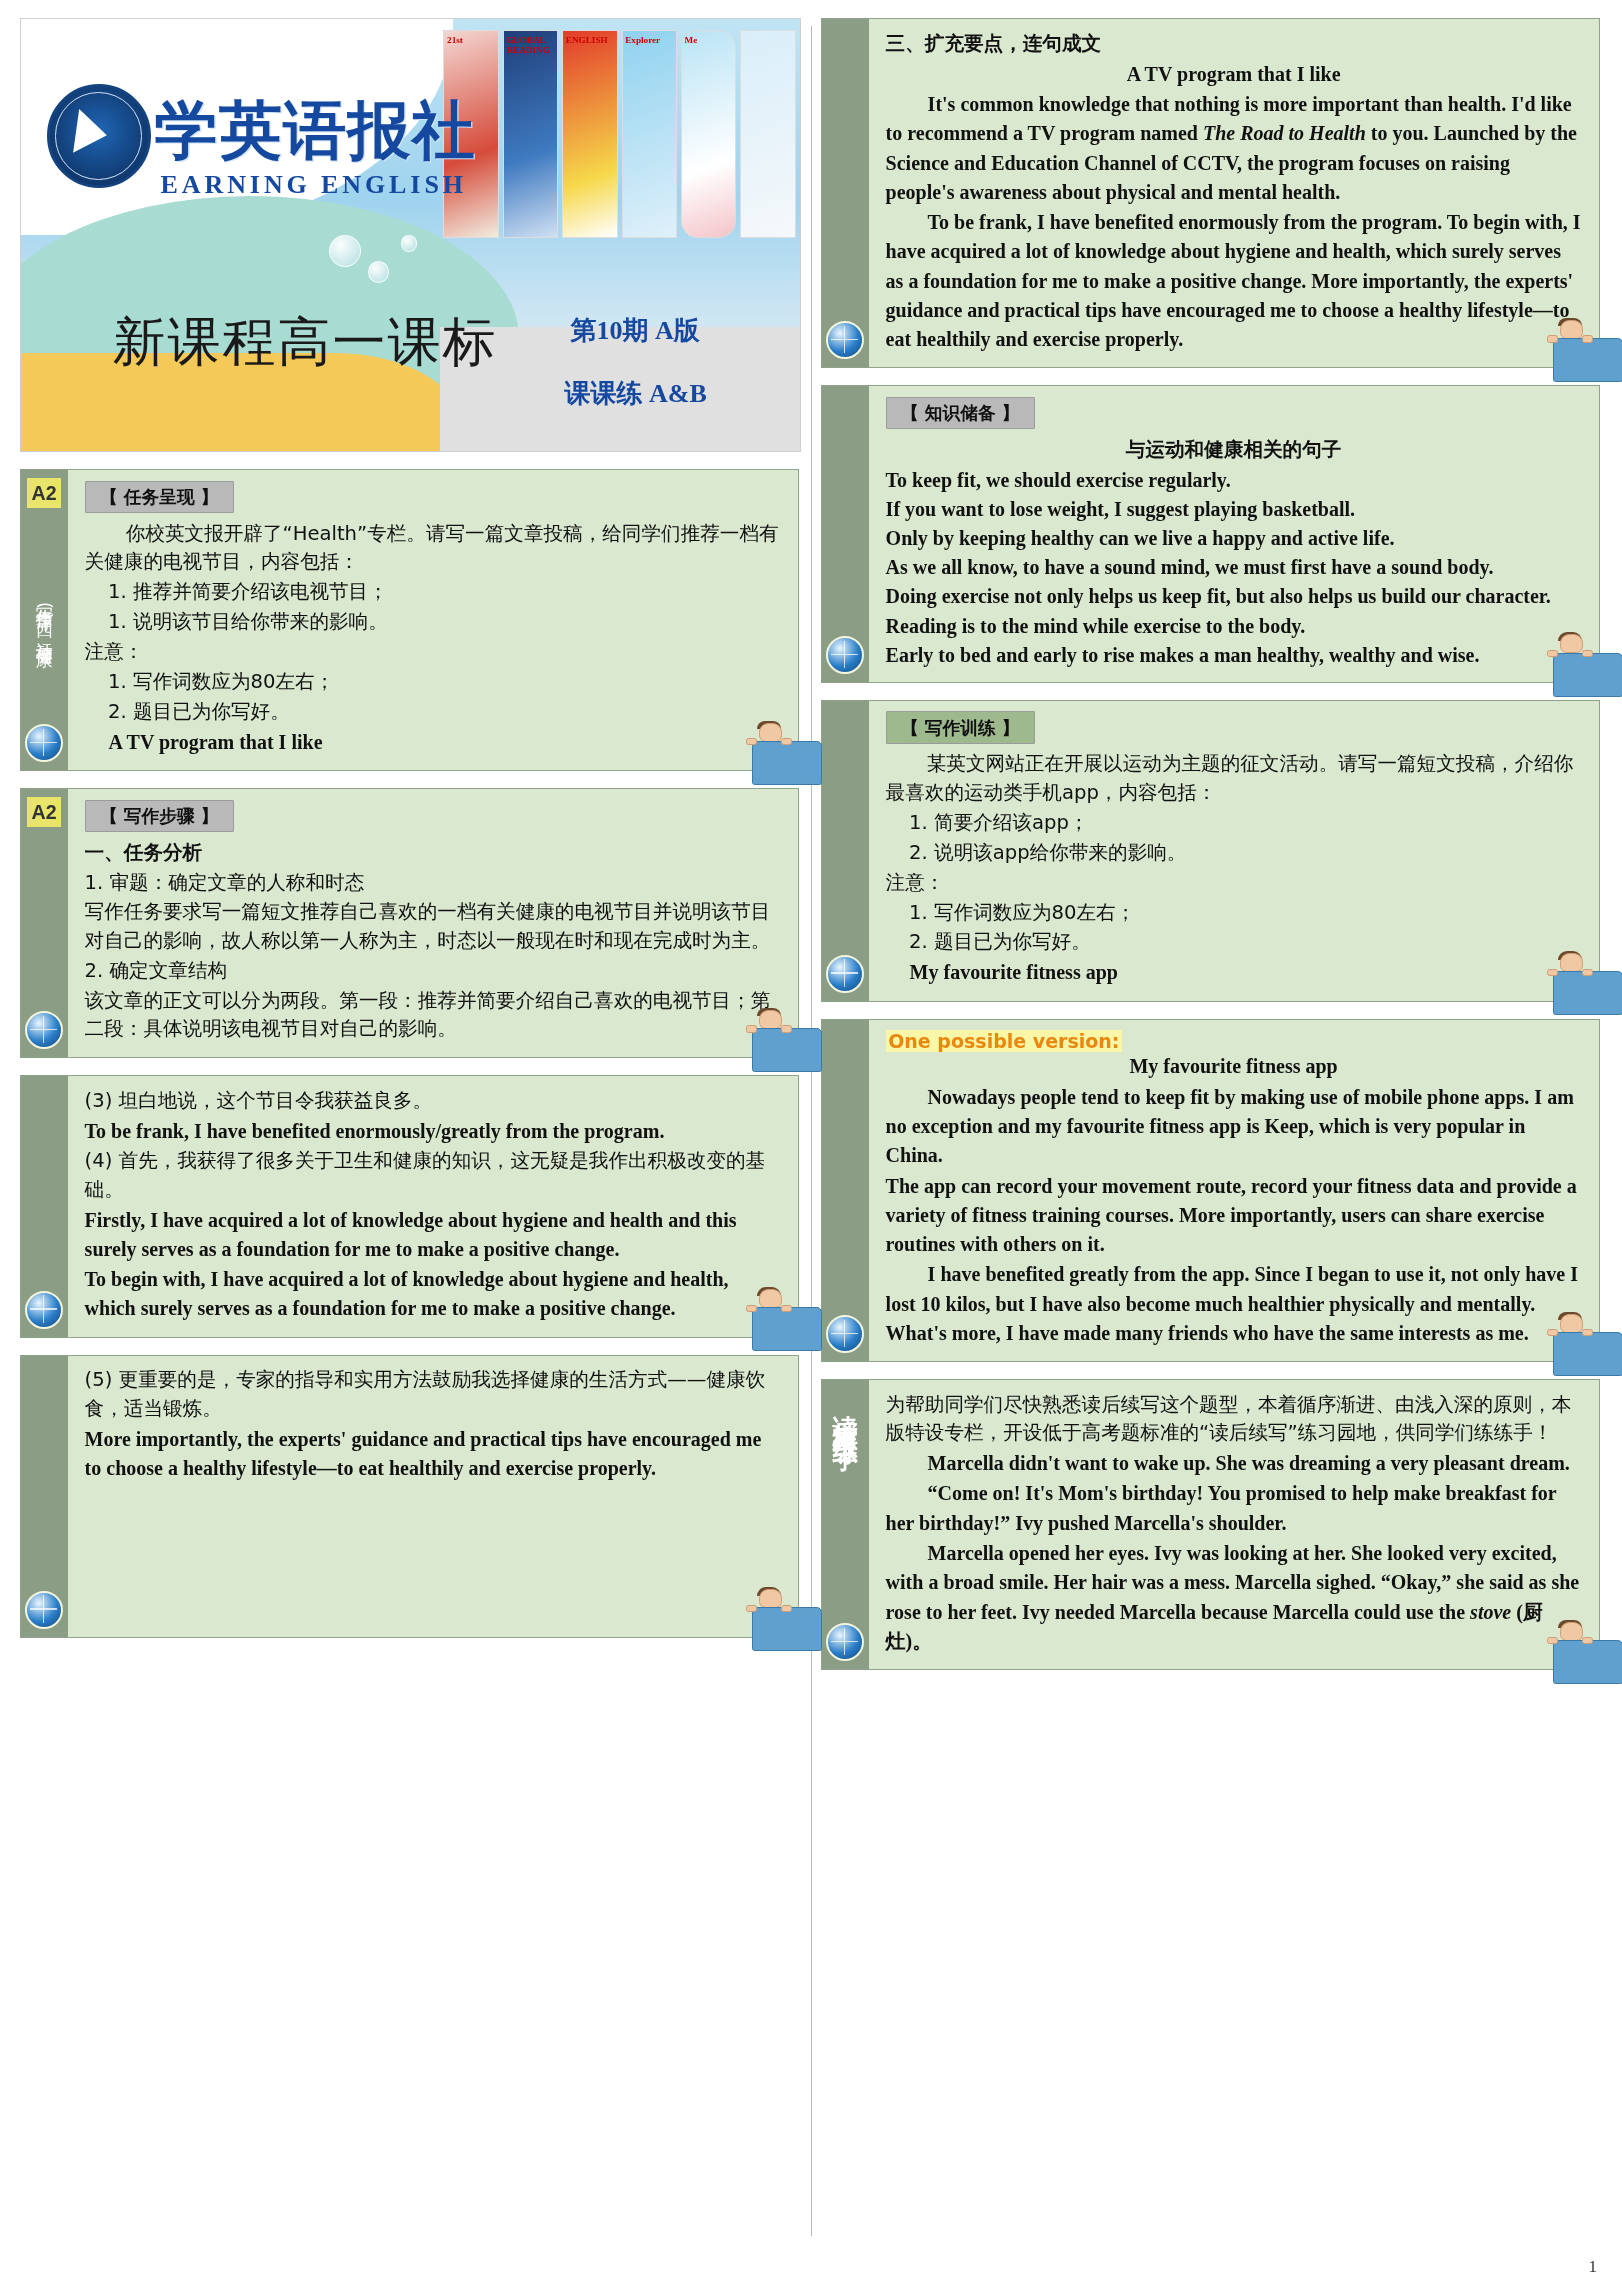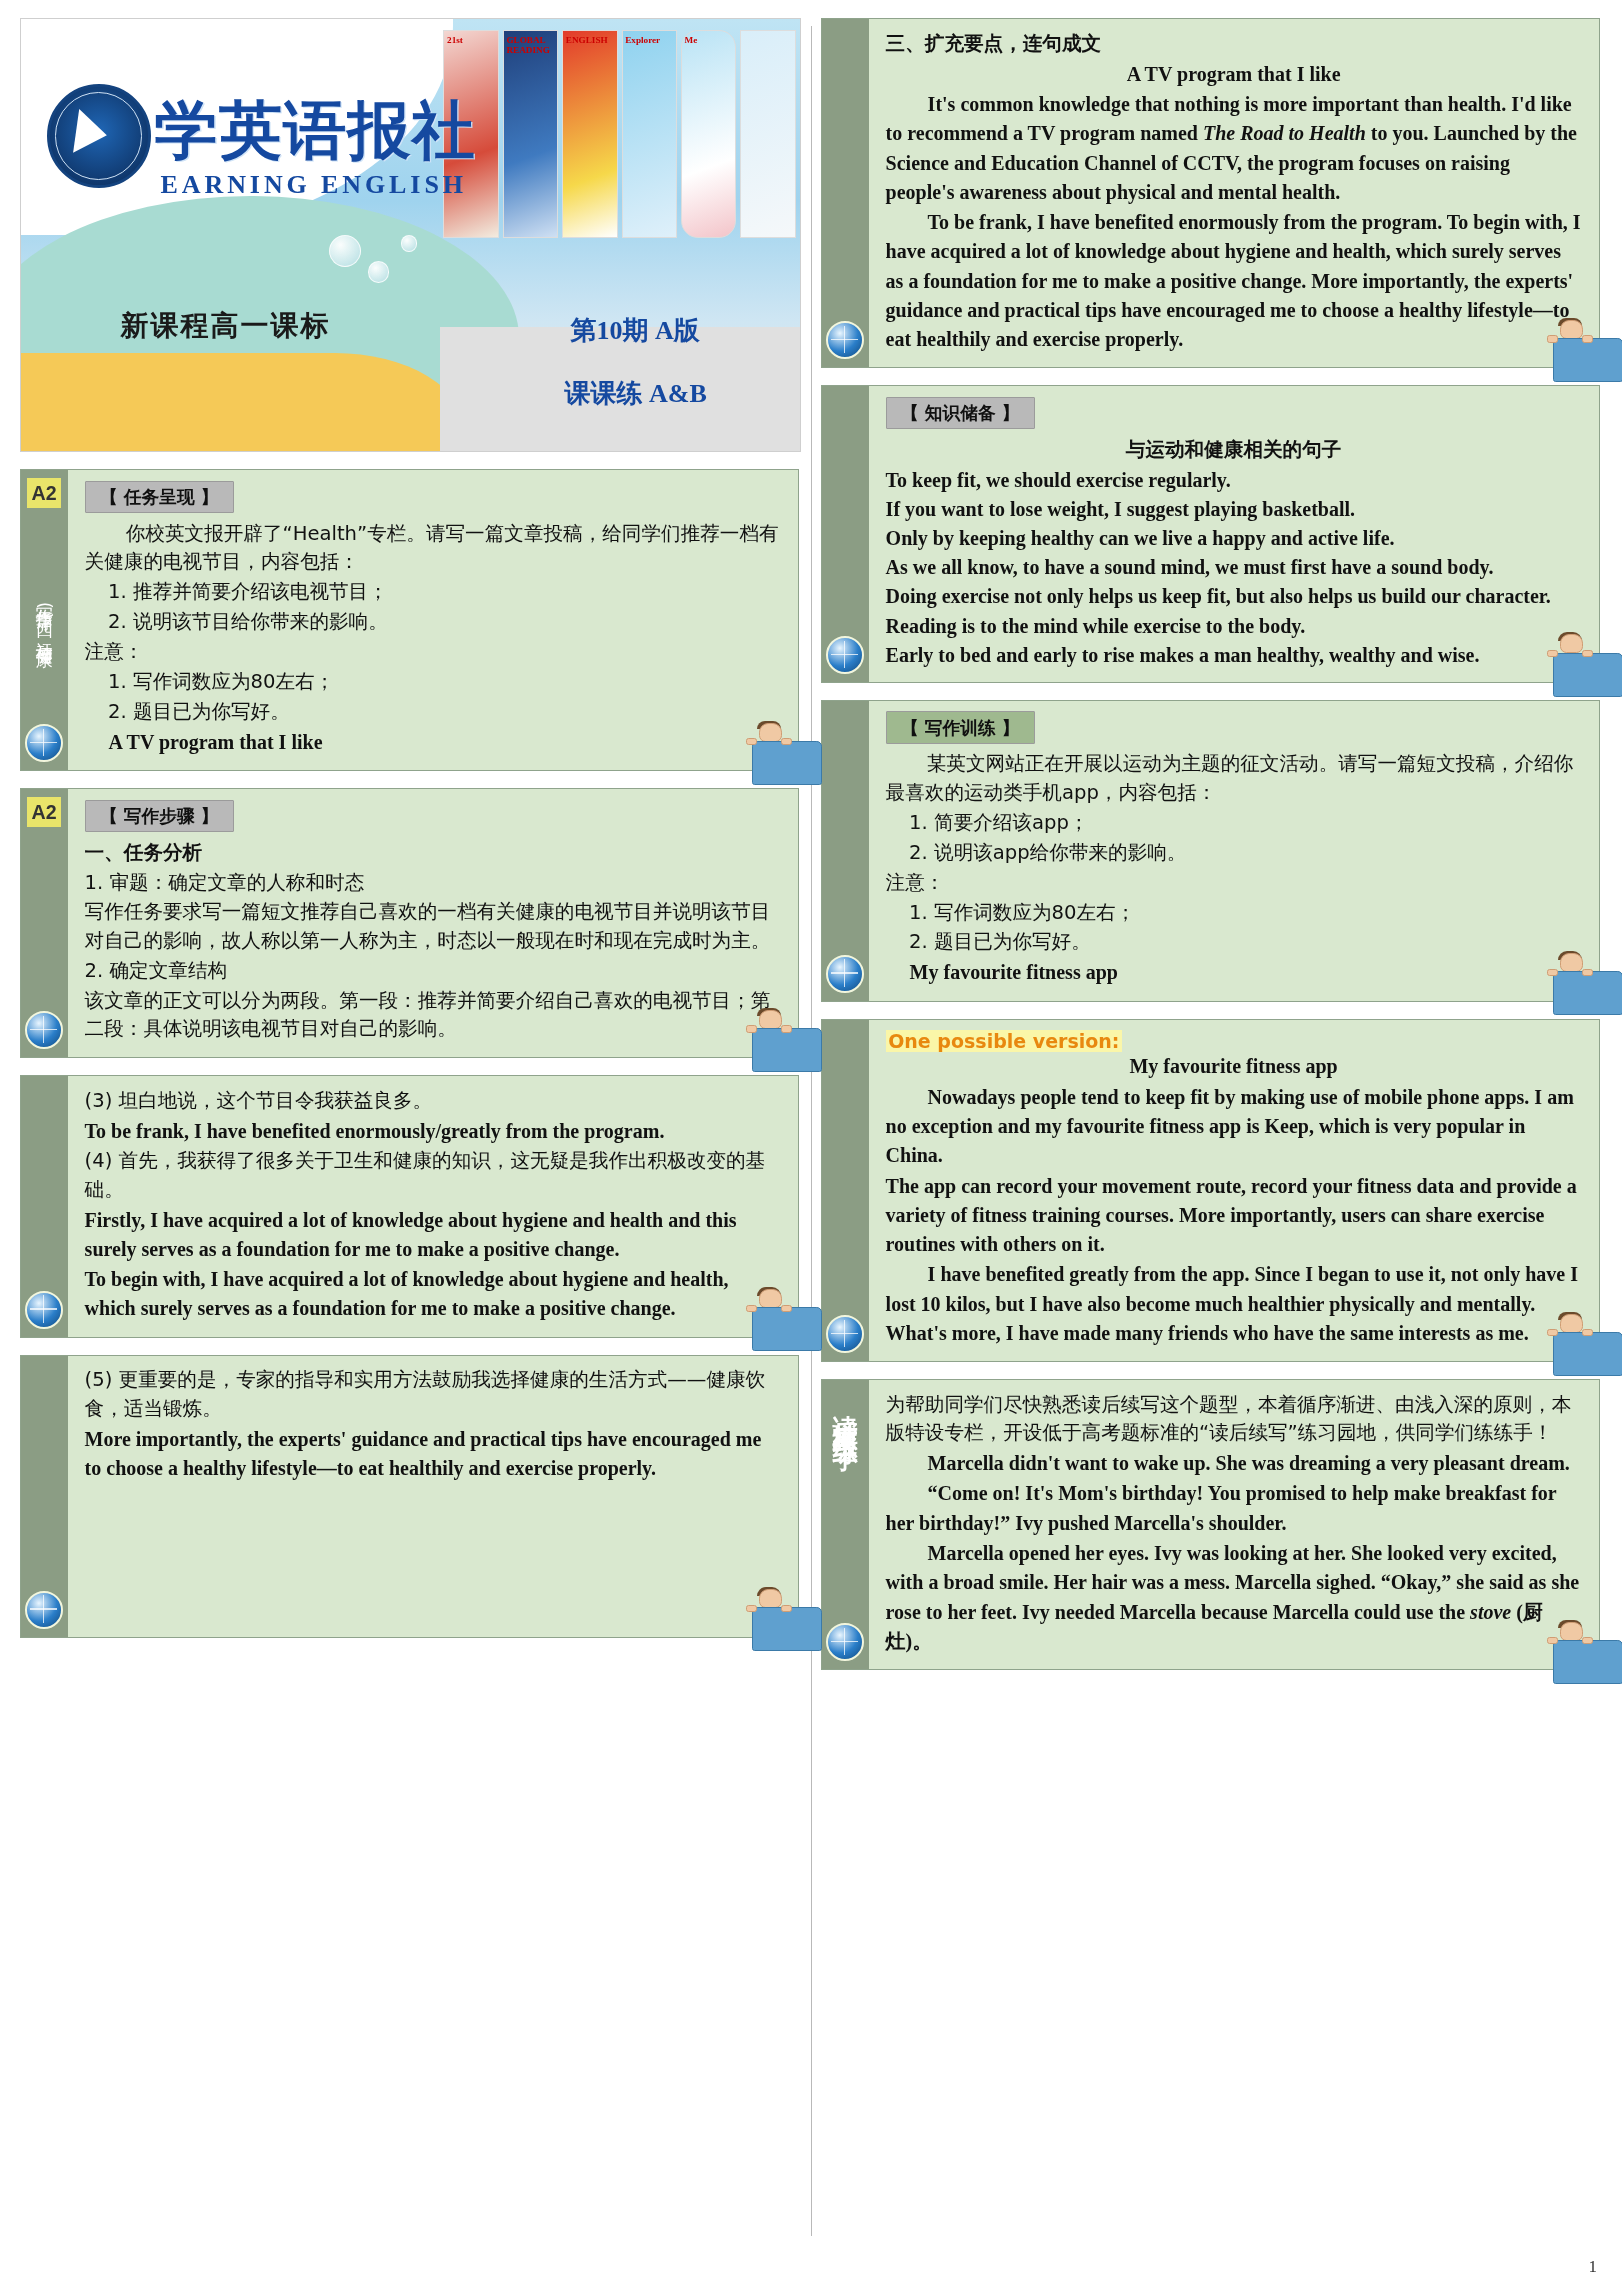--- a/index.html
+++ b/index.html
@@ -23,21 +23,21 @@
   .ph.p2{background:linear-gradient(160deg,#1f3f7a,#3f7ac0 60%,#cfe0f3);}
   .ph.p3{background:linear-gradient(160deg,#e23b2b,#f6d84a 70%,#fff);}
   .ph.p4{background:linear-gradient(160deg,#8fd2ef,#dff0fa);}
   .ph.p5{background:linear-gradient(160deg,#b9e3f5,#ffffff 65%,#f3c4c9);border-radius:17px;}
   .ph.p6{background:linear-gradient(160deg,#d9eef9,#f5f8fa);}
   .mh-logo{position:absolute;left:26px;top:65px;width:98px;height:98px;border-radius:50%;background:radial-gradient(circle at 50% 45%,#1f66b5 0%,#10396f 70%,#0c2a53 100%);border:3.3px solid #14437f;box-shadow:0 0 0 2.6px #fff;}
   .mh-logo::after{content:"";position:absolute;left:26px;top:23.6px;width:0;height:0;border-left:31px solid #fff;border-top:22px solid transparent;border-bottom:22px solid transparent;transform:rotate(8deg);}
   .mh-logo .ring{position:absolute;left:5.2px;top:5.2px;right:5.2px;bottom:5.2px;border:1.3px solid #cfe2f5;border-radius:50%;}
   .mh-cn{position:absolute;left:134px;top:69px;font-family:"DejaVu Sans",sans-serif;font-size:63px;font-weight:bold;color:#1549a0;letter-spacing:1.3px;text-shadow:1.3px 1.3px 0 #cfe3f7;}
   .mh-en{position:absolute;left:140px;top:151px;font-family:"Liberation Serif",serif;font-size:26px;letter-spacing:3.9px;color:#1549a0;font-weight:bold;}
-  .mh-title{position:absolute;left:100px;top:288px;font-family:"DejaVu Sans",sans-serif;font-size:28px;font-weight:bold;color:#1a1a1a;letter-spacing:2px;}
+  .mh-title{position:absolute;left:92px;top:288px;font-family:"DejaVu Sans",sans-serif;font-size:53px;font-weight:normal;color:#1a1a1a;letter-spacing:2px;}
   .mh-issue{position:absolute;left:550px;top:294px;font-size:26px;font-weight:bold;color:#1549a0;}
   .mh-sub{position:absolute;left:544px;top:357px;font-size:26px;font-weight:bold;color:#1549a0;}
   .bubble{position:absolute;border-radius:50%;background:radial-gradient(circle at 35% 30%,rgba(255,255,255,.95),rgba(190,225,245,.45));border:0.7px solid rgba(255,255,255,.8);}
 
   
   .card{display:flex;border:0.7px solid #8fa38c;background:#d9e8cf;}
   .card .rail{width:47px;background:#8b9d84;display:flex;flex-direction:column;align-items:center;justify-content:space-between;padding:7.9px 0;box-sizing:border-box;gap:16px;}
   .card .body{flex:1;padding:10.5px 17px 11.8px 17px;position:relative;}
   .rail .tagA{width:34px;height:30px;background:#e9e46a;color:#333;font-family:"Liberation Sans",sans-serif;font-weight:bold;font-size:19.6px;display:flex;align-items:center;justify-content:center;}
   .rail .vtext{writing-mode:vertical-rl;font-family:"DejaVu Sans",sans-serif;font-size:17px;line-height:1.5;color:#ffffff;letter-spacing:2px;margin:6.5px 0;}
@@ -120,21 +120,21 @@
       <div class="card">
         <div class="rail">
           <div class="tagA">A2</div>
           <div class="vtext">写作指导(四) 运动与健康</div>
           <div class="globe"></div>
         </div>
         <div class="body">
           <div class="label">【 任务呈现 】</div>
           <p class="p indent">你校英文报开辟了“Health”专栏。请写一篇文章投稿，给同学们推荐一档有关健康的电视节目，内容包括：</p>
           <p class="p indent1">1. 推荐并简要介绍该电视节目；</p>
-          <p class="p indent1">2. 说明该节目给你带来的影响。</p>
+          <p class="p indent1">1. 说明该节目给你带来的影响。</p>
           <p class="p">注意：</p>
           <p class="p indent1">1. 写作词数应为80左右；</p>
           <p class="p indent1">2. 题目已为你写好。</p>
           <p class="p en indent1">A TV program that I like</p>
           <div class="person">
             <div class="hair"></div>
               <div class="head"></div>
               <div class="body"></div>
               <div class="arm l"></div>
               <div class="arm r"></div>

